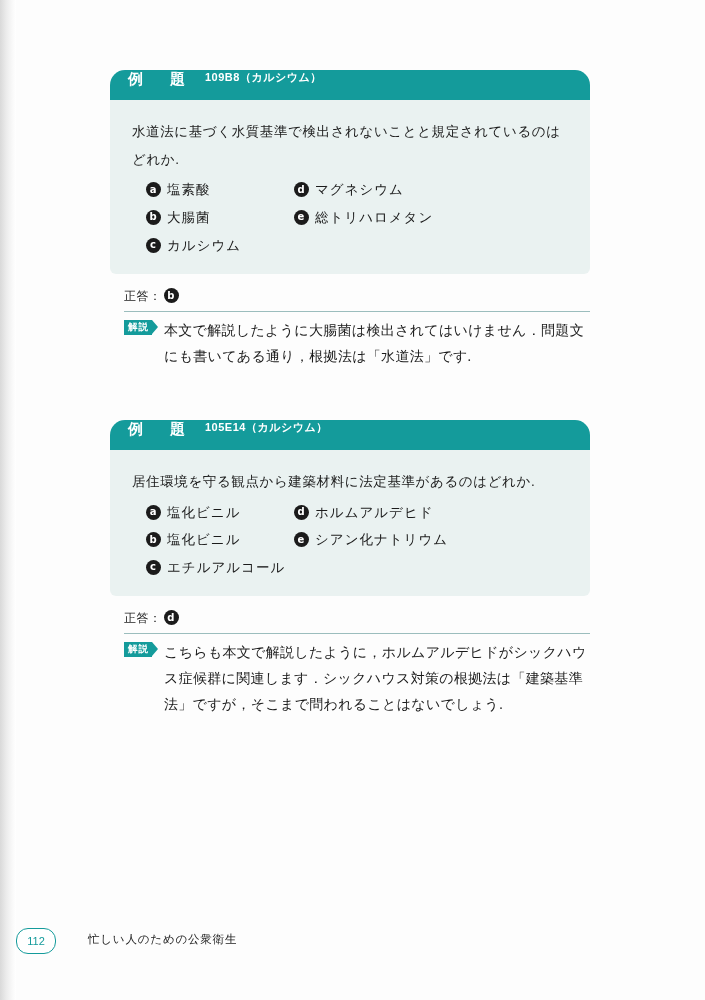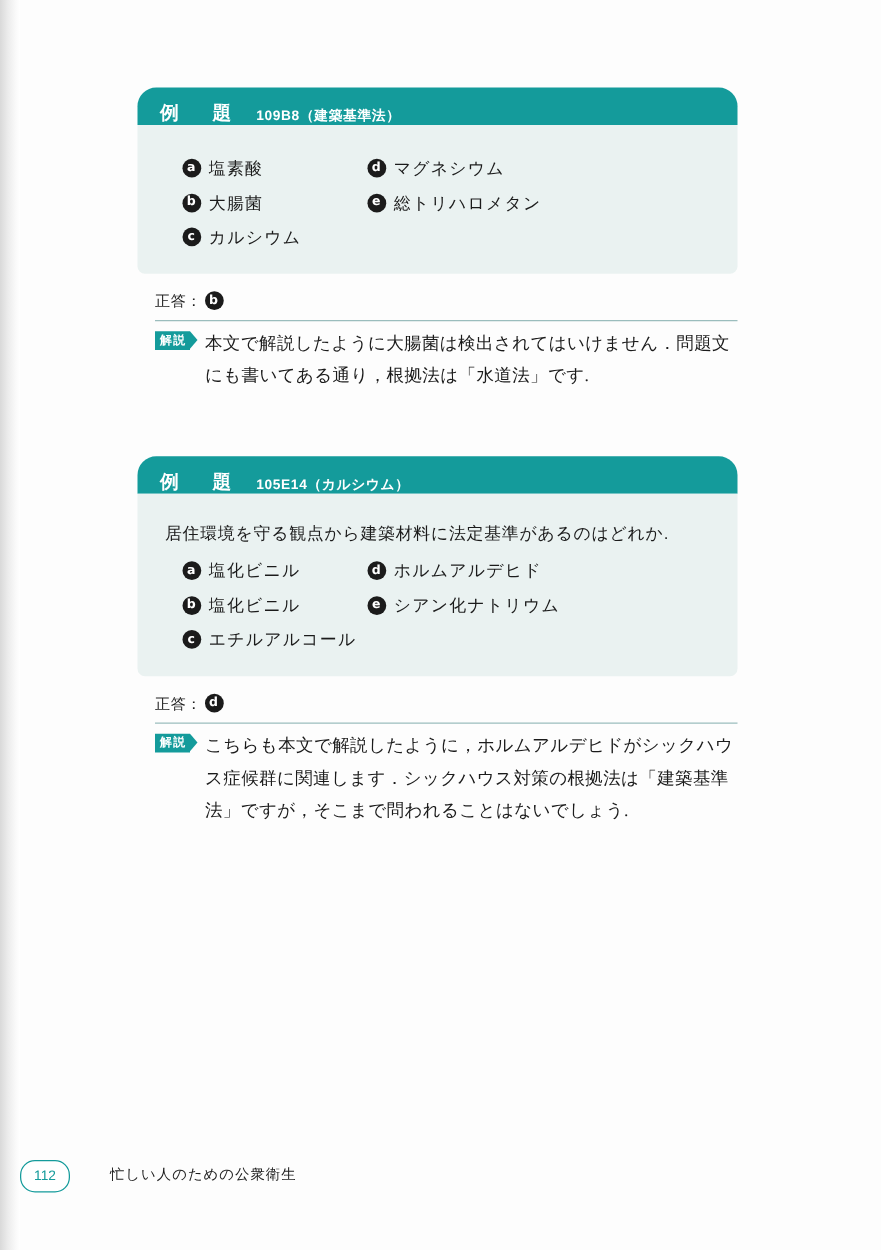--- a/index.html
+++ b/index.html
@@ -38,21 +38,21 @@
 
   
   .qblock {
     margin-bottom: 6px;
   }
   .qheader {
     height: 30px;
     background: #149b9b;
     border-radius: 15px 15px 0 0;
     display: flex;
-    align-items: flex-end;
+    align-items: flex-start;
     padding-left: 18px;
     color: #ffffff;
   }
   .qheader .qlabel {
     font-size: 15px;
     font-weight: bold;
     letter-spacing: 6px;
   }
   .qheader .qcode {
     font-size: 11px;
@@ -202,23 +202,24 @@
 <body>
 
 <div class="page">
   <div class="gutter-shadow"></div>
 
   <div class="content">
 
     <div class="qblock">
       <div class="qheader">
         <span class="qlabel">例　題</span>
-        <span class="qcode">109B8（建築基準法）</span>
+        <span class="qcode">109B8（カルシウム）</span>
       </div>
       <div class="qbody">
+        <div class="qstem">水道法に基づく水質基準で検出されないことと規定されているのはどれか.</div>
         <div class="choices">
           <div class="choice-row">
             <div class="choice col1">
               <span class="bullet">a</span>
               <span>塩素酸</span>
             </div>
             <div class="choice col2">
               <span class="bullet">d</span>
               <span>マグネシウム</span>
             </div>

